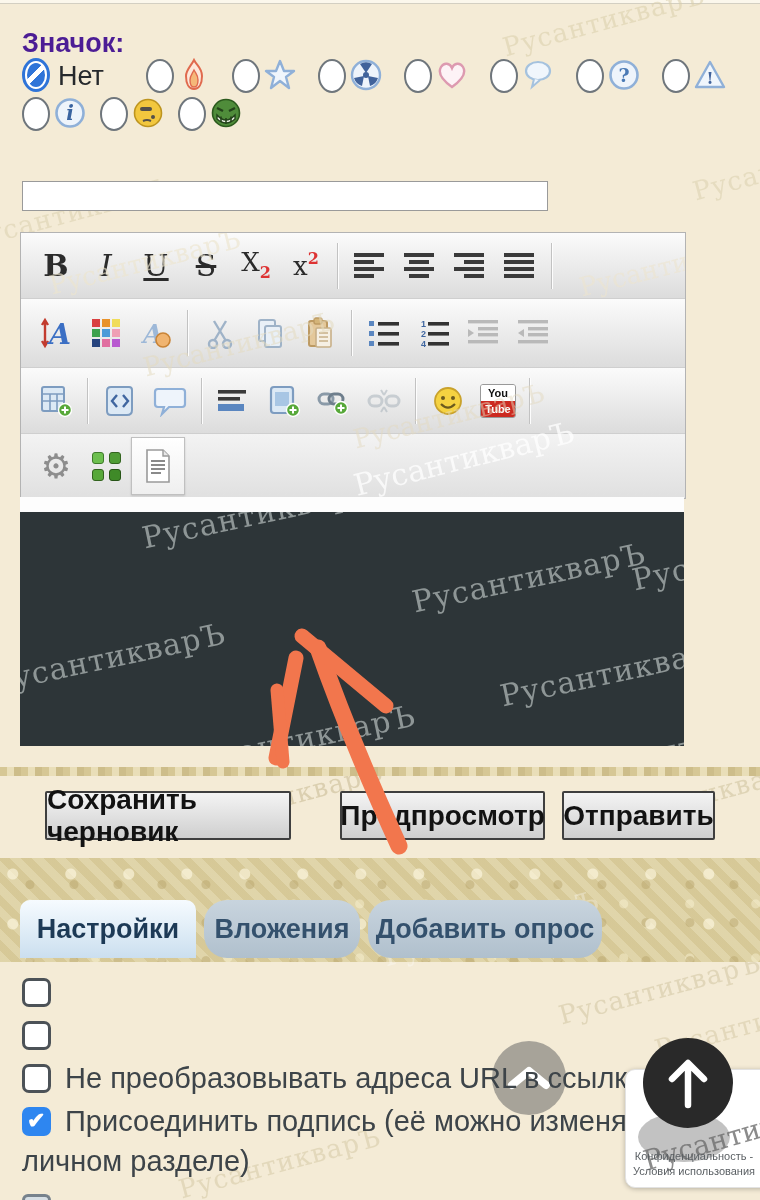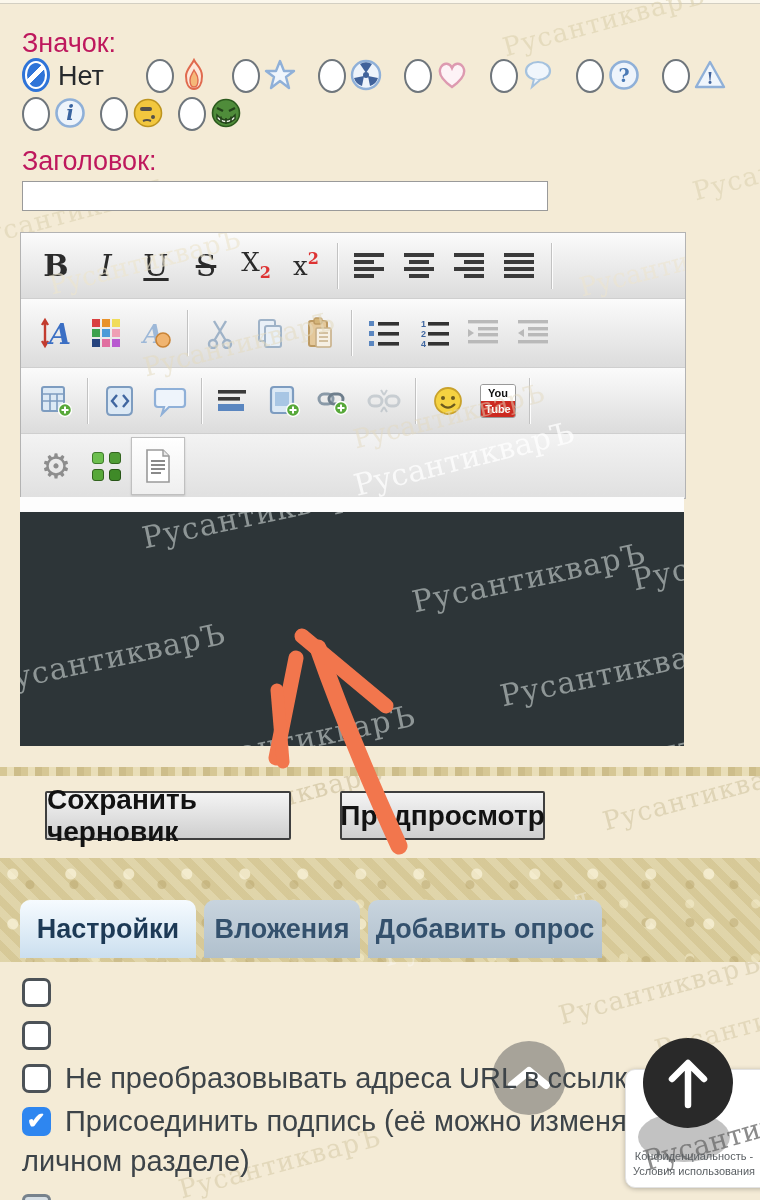--- a/index.html
+++ b/index.html
@@ -5,21 +5,21 @@
   html,body{margin:0;padding:0;}
   body{font-family:"Liberation Sans",sans-serif;background:#f4ebd6;}
   #stage{position:relative;width:760px;height:1200px;overflow:hidden;background:#f4ebd6;}
   .topline{position:absolute;left:0;top:0;width:760px;height:3px;background:#fbf7ec;border-bottom:1px solid #d3cfc2;}
 
   
   .wm{position:absolute;font-family:"DejaVu Serif",serif;font-size:26px;white-space:nowrap;
       transform:rotate(-15deg);pointer-events:none;z-index:0;letter-spacing:1px;}
 
   
-  .field-label{position:absolute;left:22px;font-weight:normal;font-size:27px;color:#be185d;z-index:2;}
+  .field-label{position:absolute;left:22px;font-weight:bold;font-size:27px;color:#4c1d95;z-index:2;}
   .radio-row{position:absolute;left:22px;display:flex;align-items:center;z-index:2;}
   .opt{display:flex;align-items:flex-end;}
   .radio{width:28px;height:34px;border:2px solid #6f767c;border-radius:50%;background:#fff;box-sizing:border-box;}
   .radio.sel{border:3px solid #2f74d8;position:relative;}
   .radio.sel::after{content:"";position:absolute;left:2px;top:2px;right:2px;bottom:2px;border-radius:50%;
       background:linear-gradient(135deg,#2f74d8 40%,#ffffff 40%,#ffffff 56%,#2f74d8 56%);}
   .none-label{font-size:27px;color:#26292c;margin:0 22px 0 8px;}
   .oicon{width:36px;height:36px;display:flex;align-items:center;justify-content:center;margin-left:2px;}
 
   
@@ -64,21 +64,21 @@
   .gold-band{position:absolute;left:0;top:858px;width:760px;height:104px;z-index:1;background-color:#ddd0a0;
       background-image:
         radial-gradient(circle at 22% 32%,rgba(255,250,228,.6) 0 5px,rgba(255,250,228,0) 6px),
         radial-gradient(circle at 68% 70%,rgba(182,162,104,.45) 0 4px,rgba(182,162,104,0) 5px),
         radial-gradient(circle at 45% 85%,rgba(255,248,220,.4) 0 4px,rgba(255,248,220,0) 5px),
         repeating-linear-gradient(45deg,rgba(255,255,255,.10) 0 8px,rgba(168,148,88,.12) 8px 16px);
       background-size:58px 50px,44px 38px,66px 54px,auto;}
   .tab{position:absolute;top:900px;height:58px;border-radius:10px 10px 0 0;display:flex;align-items:center;
       justify-content:center;font-weight:bold;font-size:27px;z-index:2;}
   .tab.active{background:linear-gradient(#f6fbff,#cbdfef);color:#1d3a56;}
-  .tab.inactive{background:linear-gradient(#c8d4de,#b0c0cd);color:#34516d;}
+  .tab.inactive{background:linear-gradient(#c8d4de,#b0c0cd);color:#34516d;border-radius:23px;}
 
   
   .options{position:absolute;left:22px;top:972px;width:692px;z-index:3;}
   .optrow{font-size:29px;color:#3d4449;line-height:40px;margin-bottom:3px;}
   .cb{display:inline-block;width:29px;height:29px;box-sizing:border-box;border:3px solid #4c5257;border-radius:7px;
       background:#fff;margin-right:14px;vertical-align:-5px;position:relative;}
   .cb.checked{background:#2e86f0;border-color:#2e86f0;}
   .cb.checked::after{content:"✔";position:absolute;left:2px;top:-9px;color:#fff;font-size:22px;font-weight:bold;}
   .sliver{position:absolute;left:22px;top:1194px;width:29px;height:6px;box-sizing:border-box;
       border:3px solid #77828c;border-bottom:none;border-radius:6px 6px 0 0;background:#d7dfe5;z-index:3;}
@@ -213,21 +213,20 @@
             <circle cx="17" cy="17" r="13.5" fill="#4f8c3a" stroke="#2c5a1e" stroke-width="1.6"></circle>
             <path d="M8 12 L14 15" stroke="#23431a" stroke-width="2.4"></path>
             <path d="M26 12 L20 15" stroke="#23431a" stroke-width="2.4"></path>
             <path d="M8 19 Q17 29 26 19 L26 23 Q17 31 8 23 Z" fill="#eef3e8" stroke="#23431a" stroke-width="1.4"></path>
             <path d="M12 20.5 V26 M17 22 V28 M22 20.5 V26" stroke="#23431a" stroke-width="1.6"></path>
           </svg>
       </span>
     </div>
   </div>
 
-  <div class="field-label" style="top:146px;">Заголовок:</div>
   <input class="subject-input" type="text" value="" style="">
 
   <div class="toolbar">
     <span class="twm" style="left:26px;top:14px;font-size:26px;color:rgba(236,229,206,.65);">РусантикварЪ</span>
     <span class="twm" style="left:556px;top:16px;font-size:26px;color:rgba(236,229,206,.6);">РусантикварЪ</span>
     <span class="twm" style="left:120px;top:96px;font-size:26px;color:rgba(228,218,192,.55);">РусантикварЪ</span>
     <span class="twm" style="left:330px;top:168px;font-size:26px;color:rgba(228,218,192,.5);">РусантикварЪ</span>
     <span class="twm" style="left:330px;top:208px;font-size:30px;color:rgba(255,255,255,.75);">РусантикварЪ</span>
 
     <div class="trow" style="height:65px;">
@@ -481,20 +480,21 @@
     <span class="ewm" style="left:-30px;top:128px;">РусантикварЪ</span>
     <span class="ewm" style="left:478px;top:142px;">РусантикварЪ</span>
     <span class="ewm" style="left:160px;top:210px;">РусантикварЪ</span>
     <span class="ewm" style="left:560px;top:215px;">РусантикварЪ</span>
   </div>
 
   <div class="thin-band" style="background:repeating-linear-gradient(90deg,#d6c795 0 7px,#e9deb8 7px 14px,#cdbd8a 14px 21px);"></div>
 
   <div class="btn" style="left:45px;width:246px;">Сохранить черновик</div>
   <div class="btn" style="left:340px;width:205px;">Предпросмотр</div>
+  <div class="btn" style="left:562px;width:153px;">Отправить</div>
 
   <div class="gold-band"></div>
   <div class="tab active" style="left:20px;width:176px;">Настройки</div>
   <div class="tab inactive" style="left:204px;width:156px;">Вложения</div>
   <div class="tab inactive" style="left:368px;width:234px;">Добавить опрос</div>
 
   <div class="chevcircle">
     <svg width="74" height="74" viewBox="0 0 74 74">
         <path d="M20 44 L37 30 L54 44" stroke="#fff" stroke-width="8" fill="none" stroke-linecap="round" stroke-linejoin="round"></path>
       </svg>

